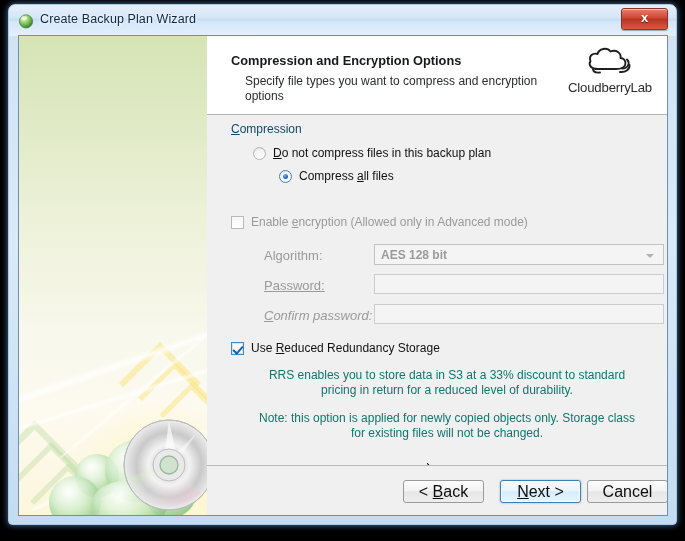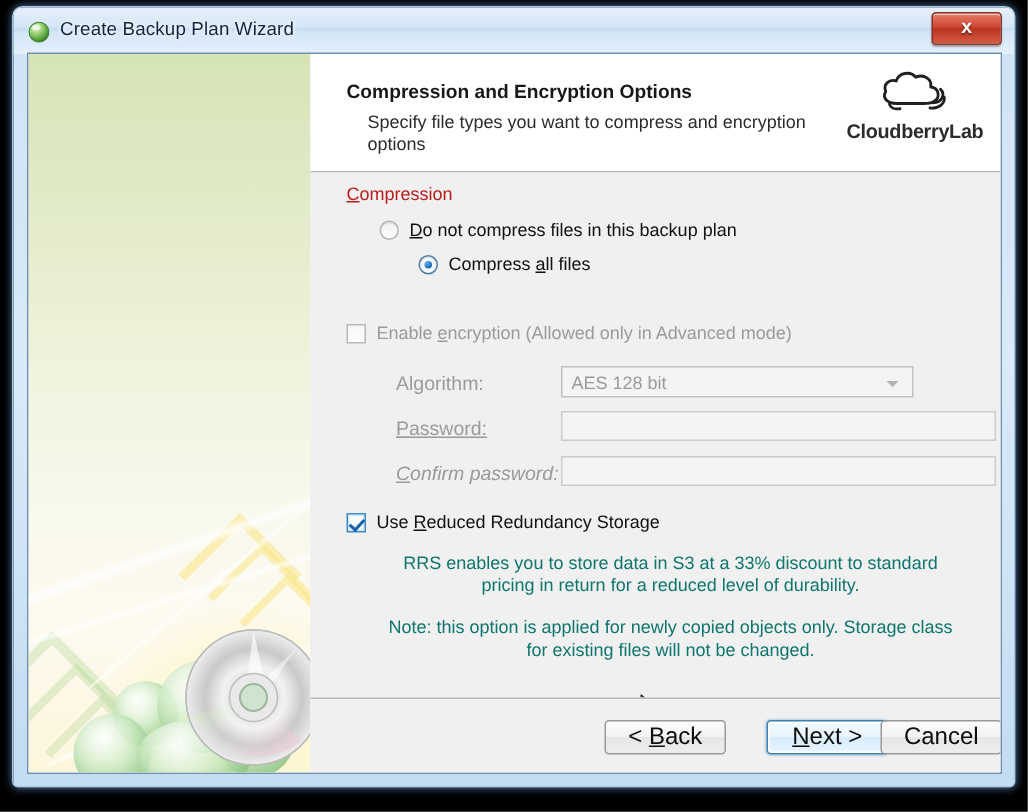--- a/index.html
+++ b/index.html
@@ -177,21 +177,20 @@
     font-size: 12px;
     color: #2a2c2e;
     line-height: 15px;
   }
   #logo {
     position: absolute;
     right: 8px;
     top: 7px;
     width: 98px;
     text-align: center;
-    font-weight: bold;
   }
   #logo-mark { height: 36px; }
   #logo-text {
     font-size: 13.2px;
     color: #2b2b2b;
     letter-spacing: -.2px;
     margin-top: 1px;
     white-space: nowrap;
   }
 
@@ -201,21 +200,21 @@
     left: 0;
     top: 79px;
     right: 0;
     bottom: 49px;
     background: #f0f0f0;
   }
 
   .grouplabel {
     position: absolute;
     font-size: 12px;
-    color: #b91c1c;
+    color: #0c4a6e;
   }
 
   
   .row {
     position: absolute;
     font-size: 12px;
     color: #111111;
     white-space: nowrap;
   }
   .row.dim { color: #9a9a9a; }
@@ -465,21 +464,21 @@
           <span class="radio on"></span>
           <span class="radio-label"><span>Compress </span><u>a</u><span>ll files</span></span>
         </div>
 
         <div class="row dim" style="left:24px; top:100px;">
           <span class="cbox"></span>
           <span class="radio-label"><span>Enable </span><u>e</u><span>ncryption (Allowed only in Advanced mode)</span></span>
         </div>
 
         <div class="fieldlabel" style="left:57px; top:133px;"><span>Al</span><u>g</u><span>orithm:</span></div>
-        <div class="combobox" style="left:167px; top:129px; width:235px;">
+        <div class="combobox" style="left:167px; top:129px; width:290px;font-weight:bold;">
           <span class="val">AES 128 bit</span>
           <span class="arrow"></span>
         </div>
 
         <div class="fieldlabel" style="left:57px; top:163px;text-decoration:underline;"><u>P</u><span>assword:</span></div>
         <div class="textbox" style="left:167px; top:159px; width:290px;"></div>
 
         <div class="fieldlabel" style="left:57px; top:193px;font-style:italic;"><u>C</u><span>onfirm password:</span></div>
         <div class="textbox" style="left:167px; top:189px; width:290px;"></div>
 
@@ -493,19 +492,19 @@
 
         <div id="cursor">
           <svg width="14" height="20" viewBox="0 0 14 20">
             <polygon points="0,0 0,14.5 3.6,11.2 6,17.4 8.4,16.3 6.1,10.5 10.6,10.3" fill="#ffffff" stroke="#111111" stroke-width="1"></polygon>
           </svg>
         </div>
       </div>
 
       <div id="footer">
         <div class="btn" style="left:196px;"><span>&lt; </span><u>B</u><span>ack</span></div>
-        <div class="btn focus" style="left:304px;"><u>N</u><span>ext &gt;</span></div>
+        <div class="btn focus" style="left:293px;"><u>N</u><span>ext &gt;</span></div>
         <div class="btn" style="left:380px;">Cancel</div>
       </div>
 
     </div>
   </div>
 </div>
 
 </body></html>

